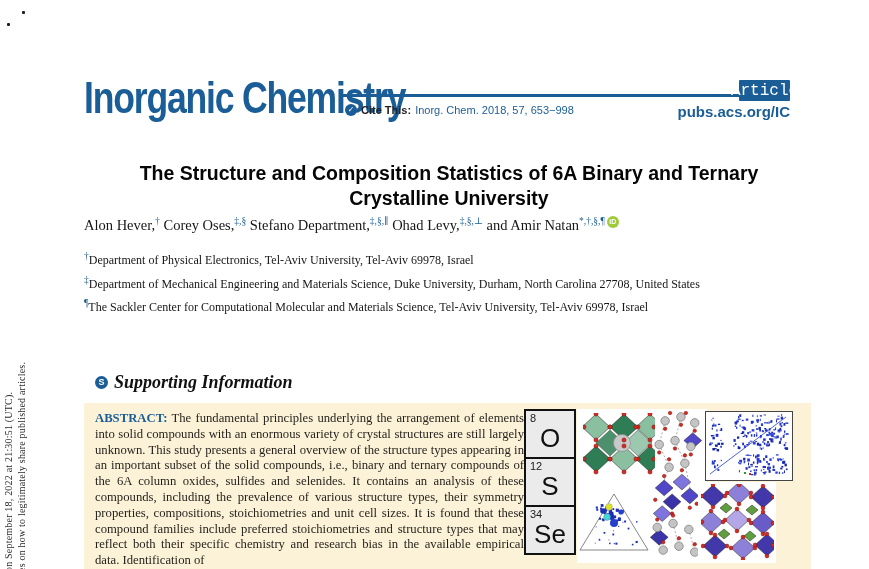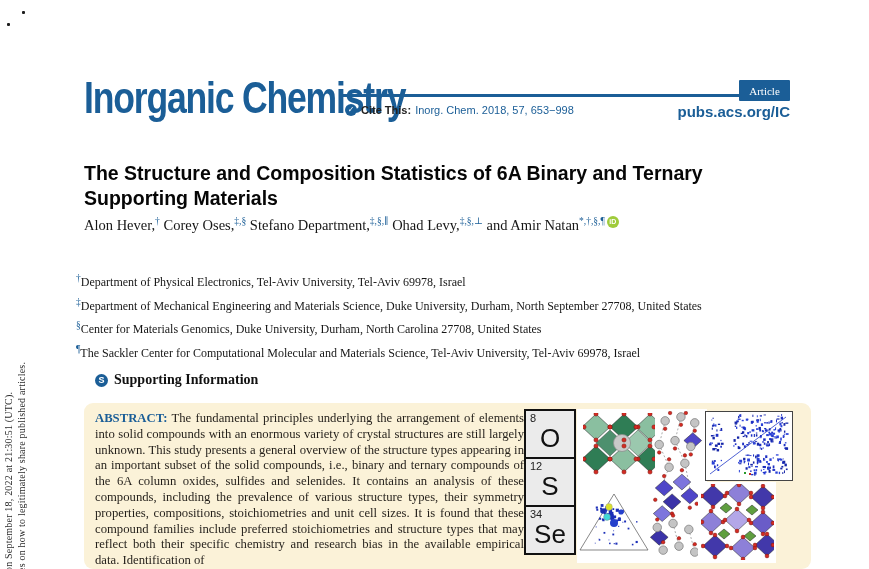--- a/index.html
+++ b/index.html
@@ -14,50 +14,50 @@
   
   .vtext{position:absolute;transform-origin:0 0;transform:rotate(-90deg);
     white-space:nowrap;font-size:10px;color:#2a2a2a;letter-spacing:.2px;}
 
   
   .logo{left:84px;top:72px;font-family:"Liberation Sans","DejaVu Sans",sans-serif;
     font-weight:bold;font-size:45px;color:var(--acs_blue);letter-spacing:-1.5px;
     transform:scaleX(.79);transform-origin:0 0;white-space:nowrap;}
   .rule{left:340px;top:94px;width:399px;height:3px;background:var(--acs_blue);}
   .badge{left:739px;top:80px;width:51px;height:21px;background:var(--acs_blue);
-    color:#fff;font-family:Liberation Serif, serif;font-size:11px;
+    color:#fff;font-family:Liberation Mono, monospace;font-size:16px;
     display:flex;align-items:center;justify-content:center;border-radius:1px;}
   .site{left:620px;top:103px;width:170px;text-align:right;color:var(--acs_blue);
     font-family:"Liberation Sans",sans-serif;font-weight:bold;font-size:15px;}
   .citeline{left:345px;top:104px;font-family:"Liberation Sans",sans-serif;font-size:11px;
     display:flex;align-items:center;gap:4px;white-space:nowrap;}
   .cite-icon{width:12px;height:12px;border-radius:50%;background:var(--acs_blue);color:#fff;
     font-size:8px;line-height:12px;text-align:center;display:inline-block;}
   .cite-label{font-weight:bold;color:#222;}
   .cite-ref{color:var(--acs_blue);}
   .cite-ref .jn{}
 
   
   .title{left:84px;top:161px;width:730px;font-family:"Liberation Sans","DejaVu Sans",sans-serif;
-    font-weight:bold;font-size:19.5px;line-height:25px;color:#060606;}
+    font-weight:bold;font-size:19.5px;line-height:25px;color:#060606;text-align:center;}
   .authors{left:84px;top:215px;width:740px;font-size:14.5px;white-space:nowrap;}
   .authors sup,.affil sup{color:var(--acs_blue);font-size:9.5px;}
-  .affils{left:76px;top:247px;width:740px;margin-top:22px;}
+  .affils{left:84px;top:247px;width:740px;}
   .affil{font-size:12px;line-height:19.7px;white-space:nowrap;}
   .orcid{display:inline-block;width:12px;height:12px;border-radius:50%;background:var(--orcid_green);
     color:#fff;font-family:"Liberation Sans",sans-serif;font-size:7px;font-weight:bold;
     line-height:12px;text-align:center;vertical-align:super;margin-left:2px;}
   .si-row{left:95px;top:372px;display:flex;align-items:center;gap:6px;}
   .si-icon{width:13px;height:13px;border-radius:50%;background:var(--acs_blue);color:#fff;
     font-family:"Liberation Sans",sans-serif;font-size:9px;font-weight:bold;
     line-height:13px;text-align:center;}
-  .si-label{font-weight:bold;font-size:14px;color:#111;}
+  .si-label{font-weight:bold;font-style:italic;font-size:18px;color:#111;}
 
   
-  .abstract-box{left:84px;top:403px;width:727px;height:166px;background:var(--abstract_bg);border-radius:9px;}
+  .abstract-box{left:84px;top:403px;width:727px;height:166px;background:var(--abstract_bg);}
   .abstract-text{position:absolute;left:11px;top:8px;width:429px;font-size:12.7px;
     line-height:15.8px;text-align:justify;color:#231f1a;}
   .abs-label{font-weight:bold;color:var(--acs_blue);}
 
   
   .ptable{position:absolute;left:440px;top:8px;}
   .pcell{width:48px;height:46px;background:#ebebeb;border:2px solid #111;margin-top:-2px;
     position:relative;font-family:"Liberation Sans","DejaVu Sans",sans-serif;}
   .pcell .num{position:absolute;left:4px;top:1px;font-size:11px;color:#222;}
   .pcell .sym{position:absolute;left:0;right:0;top:12px;text-align:center;font-size:26px;color:#111;}
@@ -81,29 +81,28 @@
 <div class="abs badge">Article</div>
 <div class="abs site">pubs.acs.org/IC</div>
 <div class="abs citeline">
   <span class="cite-icon">✓</span>
   <span class="cite-label">Cite This:</span>
   <span class="cite-ref"><span class="jn">Inorg. Chem.</span><span> 2018, 57, 653−998</span></span>
 </div>
 
 <div class="abs title">
   <div>The Structure and Composition Statistics of 6A Binary and Ternary</div>
-  <div>Supporting Materials</div>
+  <div>Crystalline University</div>
 </div>
 
 <div class="abs authors"><span><span>Alon Hever,</span><sup>†</sup></span><span><span> Corey Oses,</span><sup>‡,§</sup></span><span><span> Stefano Department,</span><sup>‡,§,∥</sup></span><span><span> Ohad Levy,</span><sup>‡,§,⊥</sup></span><span><span> and Amir Natan</span><sup>*,†,§,¶</sup></span><span class="orcid">iD</span></div>
 
 <div class="abs affils">
   <div class="affil"><sup>†</sup><span>Department of Physical Electronics, Tel-Aviv University, Tel-Aviv 69978, Israel</span></div>
-  <div class="affil"><sup>‡</sup><span>Department of Mechanical Engineering and Materials Science, Duke University, Durham, North September 27708, United States</span></div>
-  <div class="affil"><sup>§</sup><span>Center for Materials Genomics, Duke University, Durham, North Carolina 27708, United States</span></div>
+  <div class="affil"><sup>‡</sup><span>Department of Mechanical Engineering and Materials Science, Duke University, Durham, North Carolina 27708, United States</span></div>
   <div class="affil"><sup>¶</sup><span>The Sackler Center for Computational Molecular and Materials Science, Tel-Aviv University, Tel-Aviv 69978, Israel</span></div>
 </div>
 
 <div class="abs si-row">
   <span class="si-icon">S</span>
   <span class="si-label">Supporting Information</span>
 </div>
 
 <div class="abs abstract-box">
   <p class="abstract-text" style="margin:0"><span class="abs-label">ABSTRACT:</span> <span>The fundamental principles underlying the arrangement of elements into solid compounds with an enormous variety of crystal structures are still largely unknown. This study presents a general overview of the structure types appearing in an important subset of the solid compounds, i.e., binary and ternary compounds of the 6A column oxides, sulfides and selenides. It contains an analysis of these compounds, including the prevalence of various structure types, their symmetry properties, compositions, stoichiometries and unit cell sizes. It is found that these compound families include preferred stoichiometries and structure types that may reflect both their specific chemistry and research bias in the available empirical data. Identification of</span></p>

